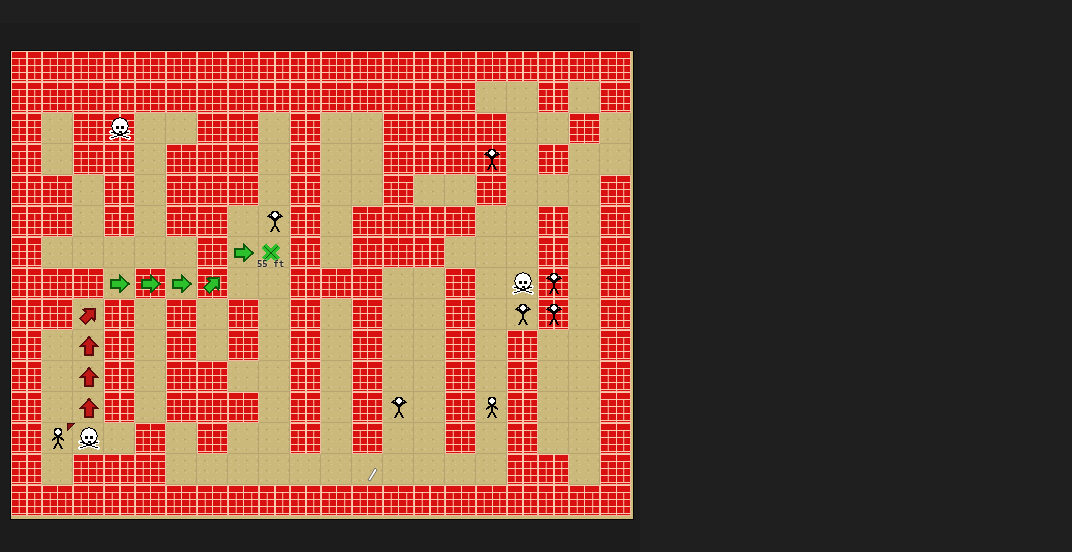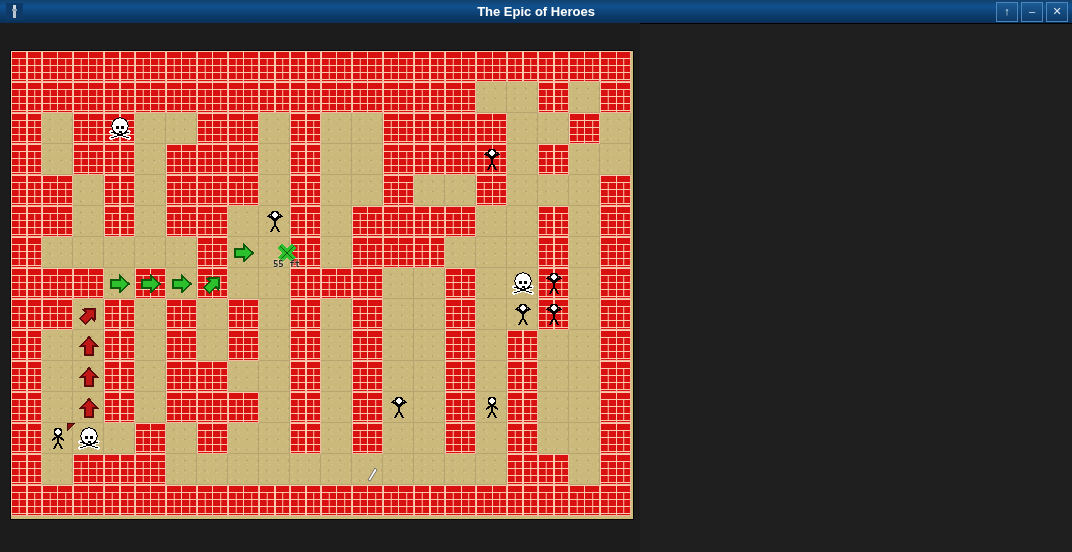--- a/index.html
+++ b/index.html
@@ -54,34 +54,20 @@
   #side-head{position:absolute;left:0;top:0;width:432px;height:24px;}
   #side-title{position:absolute;left:7px;top:3px;font-size:13px;color:#d6d6d6;
     font-family:"Liberation Sans",sans-serif;}
   #restore-icon{position:absolute;right:8px;top:5px;width:13px;height:13px;cursor:pointer;}
 </style>
 </head>
 <body>
 
 <div id="app">
 
-  <div id="titlebar">
-    <svg id="app-icon" viewBox="0 0 17 17">
-      <rect width="17" height="17" fill="#0d3a68"></rect>
-      <rect x="7" y="2" width="3" height="4" fill="#cfd8de"></rect>
-      <rect x="6" y="6" width="5" height="2" fill="#8fa3b0"></rect>
-      <rect x="7" y="8" width="3" height="7" fill="#b9c6d0"></rect>
-    </svg>
-    <div class="tb-title">The Epic of Heroes</div>
-    <div class="tb-btns">
-      <div class="tb-btn">↑</div>
-      <div class="tb-btn">–</div>
-      <div class="tb-btn">✕</div>
-    </div>
-  </div>
 
   <div id="map-pane">
     <div id="map">
         <div class="tile wall" style="left: 0px; top: 0px;"></div>
         <div class="tile wall" style="left: 31px; top: 0px;"></div>
         <div class="tile wall" style="left: 62px; top: 0px;"></div>
         <div class="tile wall" style="left: 93px; top: 0px;"></div>
         <div class="tile wall" style="left: 124px; top: 0px;"></div>
         <div class="tile wall" style="left: 155px; top: 0px;"></div>
         <div class="tile wall" style="left: 186px; top: 0px;"></div>
@@ -406,21 +392,21 @@
             <path d="M10 16 L7 22 M12 16 L15 22" fill="none" stroke="#000" stroke-width="2"></path>
           </svg>
         </div>
         <div class="ov" style="left: 217px; top: 186px;">
           <svg width="22" height="20" viewBox="0 0 22 20" shape-rendering="crispEdges">
             <g>
               <path d="M2 6 L11 6 L11 2 L20 10 L11 18 L11 14 L2 14 Z" fill="#2cc02c" stroke="#0d5a0d" stroke-width="1.6"></path>
             </g>
           </svg>
         </div>
-        <div class="ov" style="left: 260px; top: 186px;">
+        <div class="ov" style="left: 244px; top: 186px;">
           <svg width="22" height="22" viewBox="0 0 22 22" shape-rendering="crispEdges">
             <path d="M4 4 L18 18 M18 4 L4 18" fill="none" stroke="#2cc02c" stroke-width="6.5" stroke-linecap="butt"></path>
             <path d="M4 4 L18 18 M18 4 L4 18" fill="none" stroke="#0d5a0d" stroke-width="1.2"></path>
           </svg>
           <div class="ftlabel">55 ft</div>
         </div>
         <div class="ov" style="left: 93px; top: 217px;">
           <svg width="22" height="20" viewBox="0 0 22 20" shape-rendering="crispEdges">
             <g>
               <path d="M2 6 L11 6 L11 2 L20 10 L11 18 L11 14 L2 14 Z" fill="#2cc02c" stroke="#0d5a0d" stroke-width="1.6"></path>

